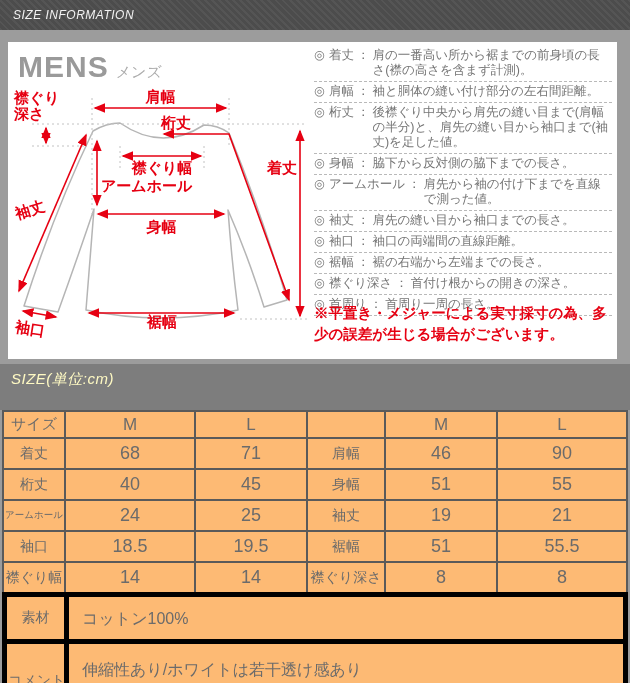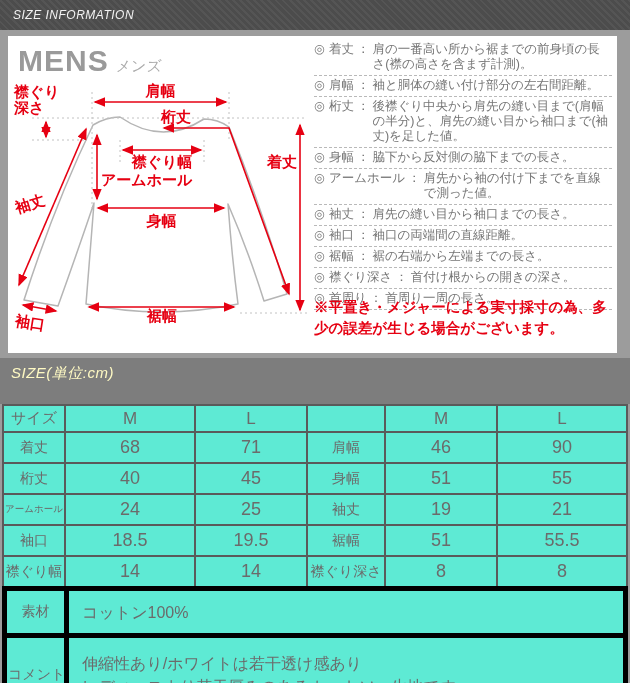--- a/index.html
+++ b/index.html
@@ -13,21 +13,21 @@
   .top-bar{
     height:30px;line-height:30px;
     background:#4c4c4c;
     background-image:repeating-linear-gradient(45deg, rgba(255,255,255,.05) 0 2px, rgba(0,0,0,0) 2px 5px);
     color:#f2f2f2;font-style:italic;font-size:12px;letter-spacing:.5px;
     padding-left:13px;
   }
   
   .panel{
     position:relative;
-    margin:6px 13px 5px 8px;
+    margin:12px 13px 5px 8px;
     width:609px;height:317px;
     background:#ffffff;
   }
   .mens-title{position:absolute;left:10px;top:8px;z-index:2;}
   .mens-title .en{font-size:30px;font-weight:bold;color:#9a9a9a;letter-spacing:1px;}
   .mens-title .jp{font-size:15px;color:#ababab;margin-left:7px;}
   .diagram-svg{position:absolute;left:0;top:0;width:609px;height:317px;z-index:1;}
   .dlabel{
     position:absolute;z-index:3;
     color:#e60012;font-weight:bold;font-size:15px;line-height:16px;
@@ -59,21 +59,21 @@
     position:absolute;left:306px;top:261px;width:300px;z-index:2;
     color:#e60012;font-weight:bold;font-size:14.5px;line-height:21px;
   }
   
   .size-bar{
     height:46px;line-height:29px;background:#7d7d7d;
     color:#fef9c3;font-style:italic;font-size:15px;
     padding-left:11px;letter-spacing:.5px;
   }
   
-  table{border-collapse:collapse;table-layout:fixed;background:#5eead4;padding-left:7px;}
+  table{border-collapse:collapse;table-layout:fixed;background:#fdba74;padding-left:7px;}
   .size-table{width:626px;margin:0 0 0 2px;}
   .size-table th,.size-table td{
     border:2px solid #5a5a5a;
     text-align:center;vertical-align:middle;
     color:#6b6b6b;padding:0;overflow:hidden;
   }
   .size-table thead th{height:25px;font-size:17px;font-weight:normal;}
   .size-table thead th.lbl{font-size:15px;}
   .size-table tbody td{height:29px;}
   .size-table td.val{font-size:18px;margin-top:44px;}

